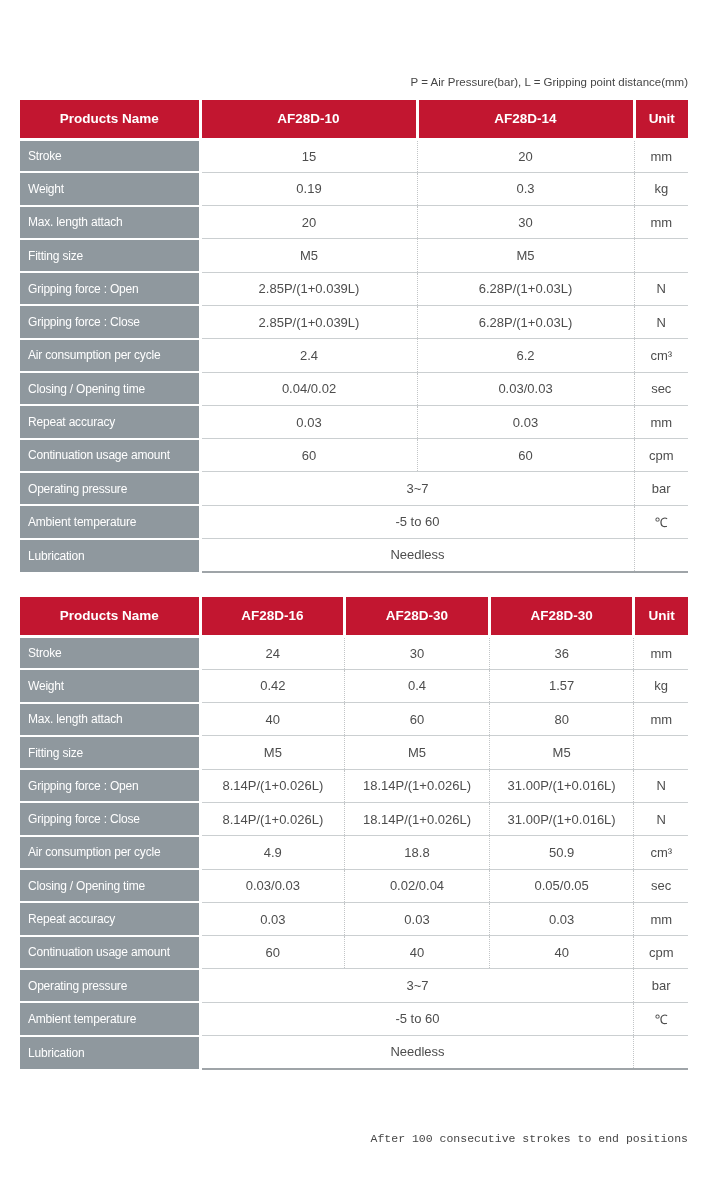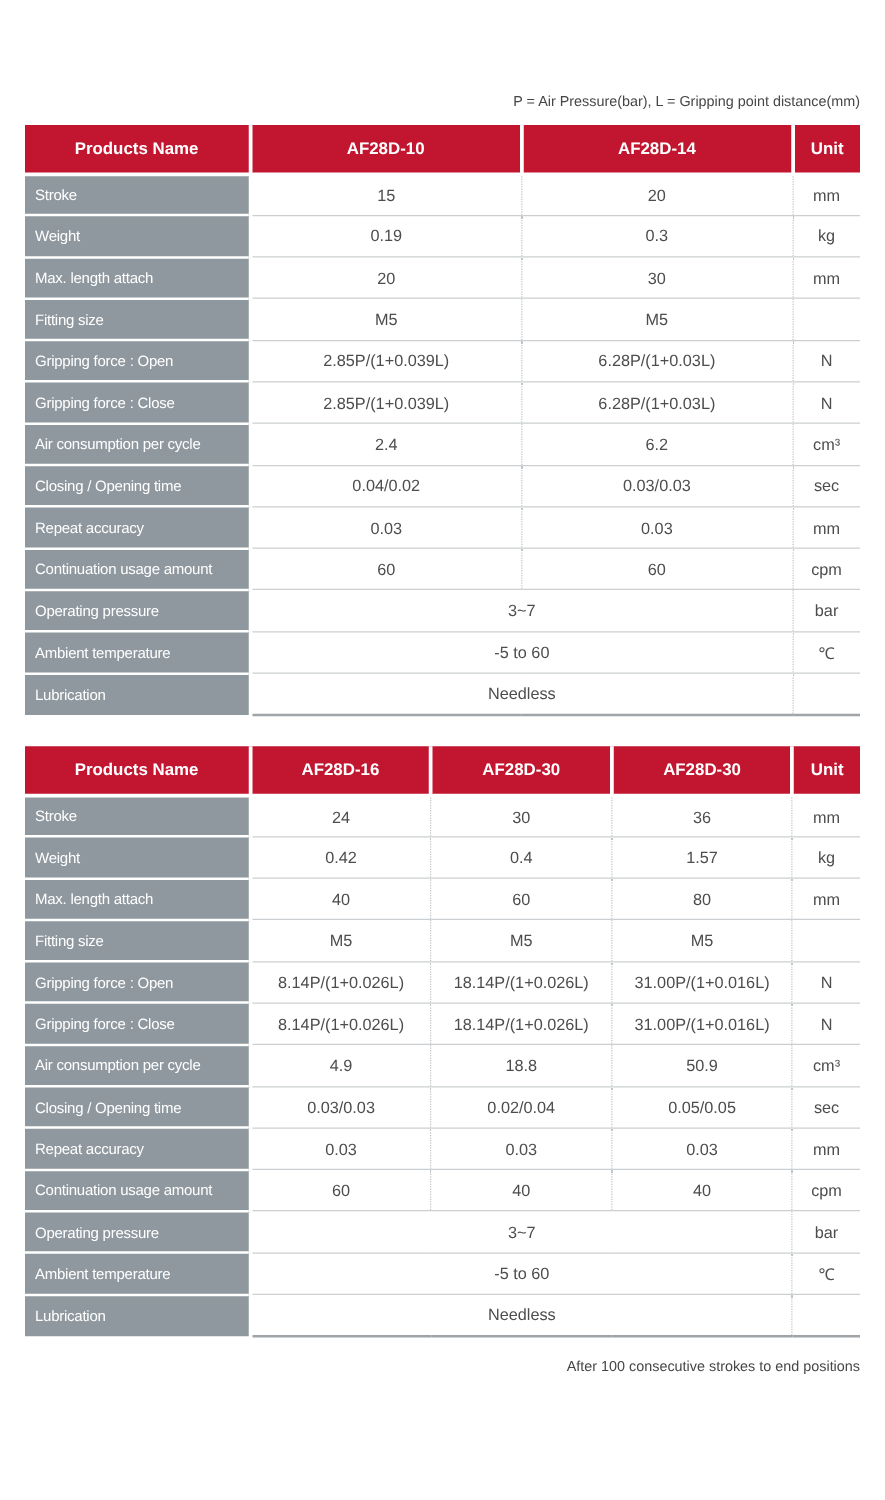--- a/index.html
+++ b/index.html
@@ -19,21 +19,21 @@
     font-family: "Liberation Sans", sans-serif;
   }
   .page { position: relative; width: 708px; height: 1200px; overflow: hidden; }
 
   .note {
     position: absolute; right: 20px;
     font-size: 11.5px; color: var(--note-text);
     white-space: nowrap;
   }
   .note-top { top: 76px; }
-  .note-bottom { top: 1088px; }
+  .note-bottom { top: 1132px; font-family: Liberation Mono, monospace; }
 
   table.spec-table {
     position: absolute; left: 20px; width: 668px;
     border-collapse: collapse; table-layout: fixed;
   }
   .t1 { top: 100px; }
   .t2 { top: 597px; }
 
   col.c-label { width: 180px; }
   col.c-unit  { width: 54px; }

